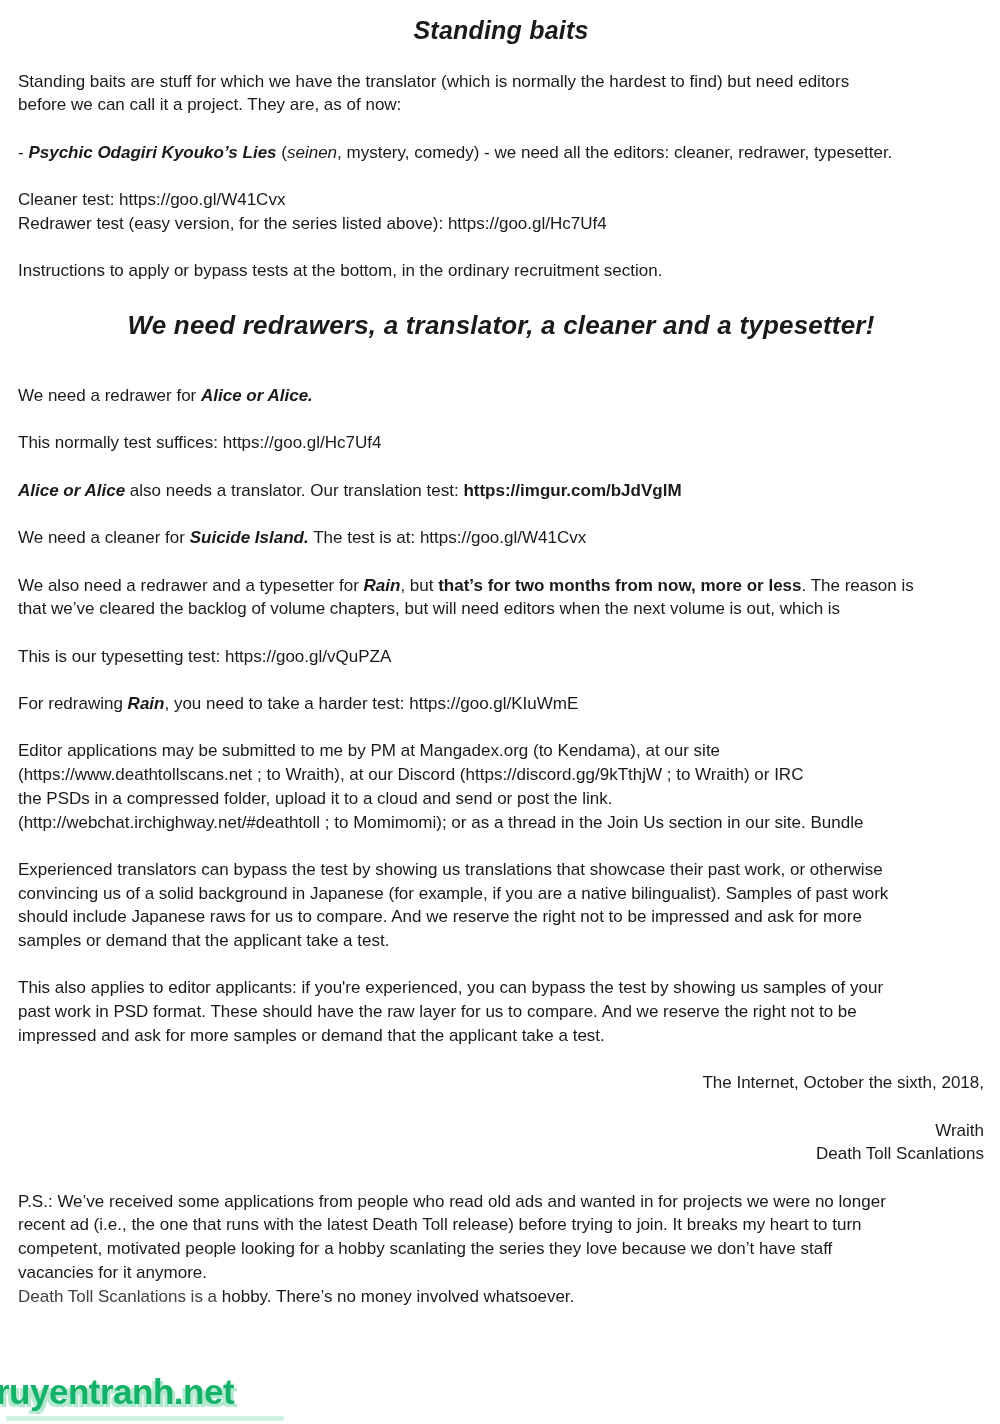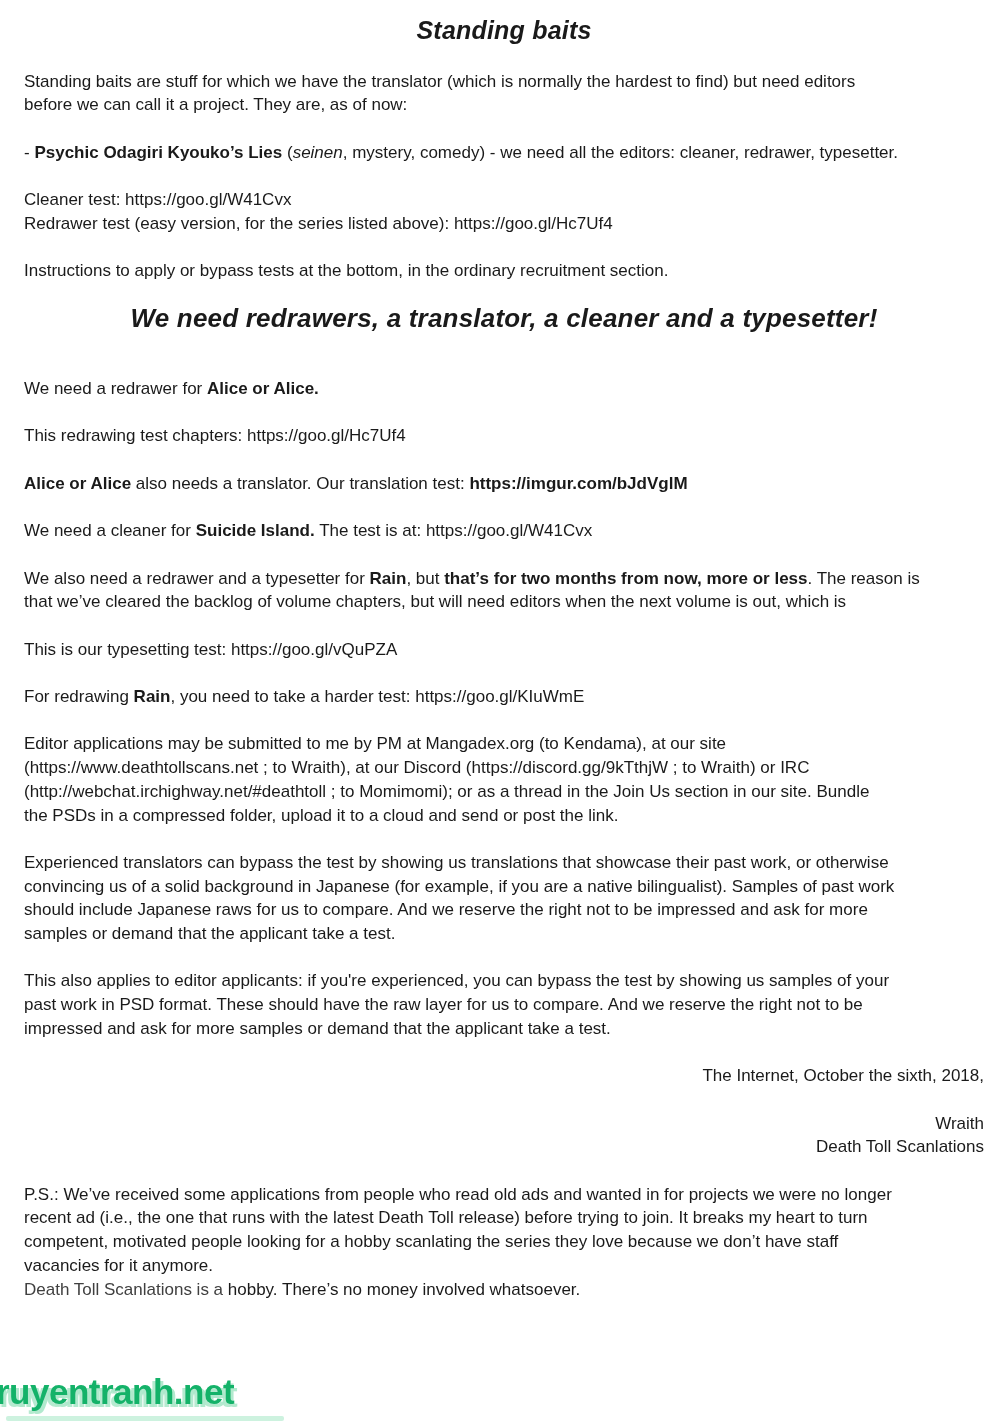--- a/index.html
+++ b/index.html
@@ -8,48 +8,48 @@
     width:1000px;
     height:1424px;
     background:#ffffff;
     overflow:hidden;
     font-family:"Liberation Sans", sans-serif;
     font-size:17px;
     line-height:23.7px;
     color:#1a1a1a;
     -webkit-font-smoothing:antialiased;
   }
-  .content{ padding:10px 16px 0 24px; }
+  .content{ padding:10px 16px 0 18px; }
   h1.doc-title{
     margin:4px 0 0 0;
     text-align:center;
     font-size:25px;
     line-height:32px;
     font-weight:bold;
     font-style:italic;
     letter-spacing:0.2px;
   }
   .block{ margin:23.7px 0 0 0; padding:0; }
   h2.block{
-    margin-top:18px;
+    margin-top:25px;
     margin-bottom:-2px;
     text-align:center;
     font-size:26px;
     line-height:34px;
     font-weight:bold;
     font-style:italic;
     letter-spacing:0.2px;
   }
   .block.first-after-heading{ margin-top:44px; }
   .block.sig-date{ }
   .block.right{ text-align:right; }
   .line{ display:block; white-space:pre; }
   .seg-b{ font-weight:bold; }
   .seg-i{ font-style:italic; }
-  .seg-bi{ font-weight:bold; }
+  .seg-bi{ font-weight:bold; font-style:italic; }
   .seg-obscured{ color:#404040; }
   .watermark{
     position:absolute;
     left:-4px;
     top:1372px;
     z-index:5;
     font-size:35px;
     line-height:40px;
     font-weight:bold;
     letter-spacing:-0.5px;
@@ -91,43 +91,43 @@
         <p class="block">
           <span class="line"><span>Instructions to apply or bypass tests at the bottom, in the ordinary recruitment section.</span></span>
         </p>
         <h2 class="block">
           <span class="line"><span>We need redrawers, a translator, a cleaner and a typesetter!</span></span>
         </h2>
         <p class="block first-after-heading">
           <span class="line"><span>We need a redrawer for </span><span class="seg-bi">Alice or Alice.</span></span>
         </p>
         <p class="block">
-          <span class="line"><span>This redrawing test chapters: https://goo.gl/Hc7Uf4</span></span>
+          <span class="line"><span>This normally test suffices: https://goo.gl/Hc7Uf4</span></span>
         </p>
         <p class="block">
           <span class="line"><span class="seg-bi">Alice or Alice</span><span> also needs a translator. Our translation test: </span><span class="seg-b">https://imgur.com/bJdVglM</span></span>
         </p>
         <p class="block">
           <span class="line"><span>We need a cleaner for </span><span class="seg-bi">Suicide Island.</span><span> The test is at: https://goo.gl/W41Cvx</span></span>
         </p>
         <p class="block">
           <span class="line"><span>We also need a redrawer and a typesetter for </span><span class="seg-bi">Rain</span><span>, but </span><span class="seg-b">that’s for two months from now, more or less</span><span>. The reason is</span></span>
           <span class="line"><span>that we’ve cleared the backlog of volume chapters, but will need editors when the next volume is out, which is</span></span>
         </p>
         <p class="block">
           <span class="line"><span>This is our typesetting test: https://goo.gl/vQuPZA</span></span>
         </p>
         <p class="block">
           <span class="line"><span>For redrawing </span><span class="seg-bi">Rain</span><span>, you need to take a harder test: https://goo.gl/KIuWmE</span></span>
         </p>
         <p class="block">
           <span class="line"><span>Editor applications may be submitted to me by PM at Mangadex.org (to Kendama), at our site</span></span>
           <span class="line"><span>(https://www.deathtollscans.net ; to Wraith), at our Discord (https://discord.gg/9kTthjW ; to Wraith) or IRC</span></span>
+          <span class="line"><span>the PSDs in a compressed folder, upload it to a cloud and send or post the link.</span></span>
           <span class="line"><span>(http://webchat.irchighway.net/#deathtoll ; to Momimomi); or as a thread in the Join Us section in our site. Bundle</span></span>
-          <span class="line"><span>the PSDs in a compressed folder, upload it to a cloud and send or post the link.</span></span>
         </p>
         <p class="block">
           <span class="line"><span>Experienced translators can bypass the test by showing us translations that showcase their past work, or otherwise</span></span>
           <span class="line"><span>convincing us of a solid background in Japanese (for example, if you are a native bilingualist). Samples of past work</span></span>
           <span class="line"><span>should include Japanese raws for us to compare. And we reserve the right not to be impressed and ask for more</span></span>
           <span class="line"><span>samples or demand that the applicant take a test.</span></span>
         </p>
         <p class="block">
           <span class="line"><span>This also applies to editor applicants: if you're experienced, you can bypass the test by showing us samples of your</span></span>
           <span class="line"><span>past work in PSD format. These should have the raw layer for us to compare. And we reserve the right not to be</span></span>

